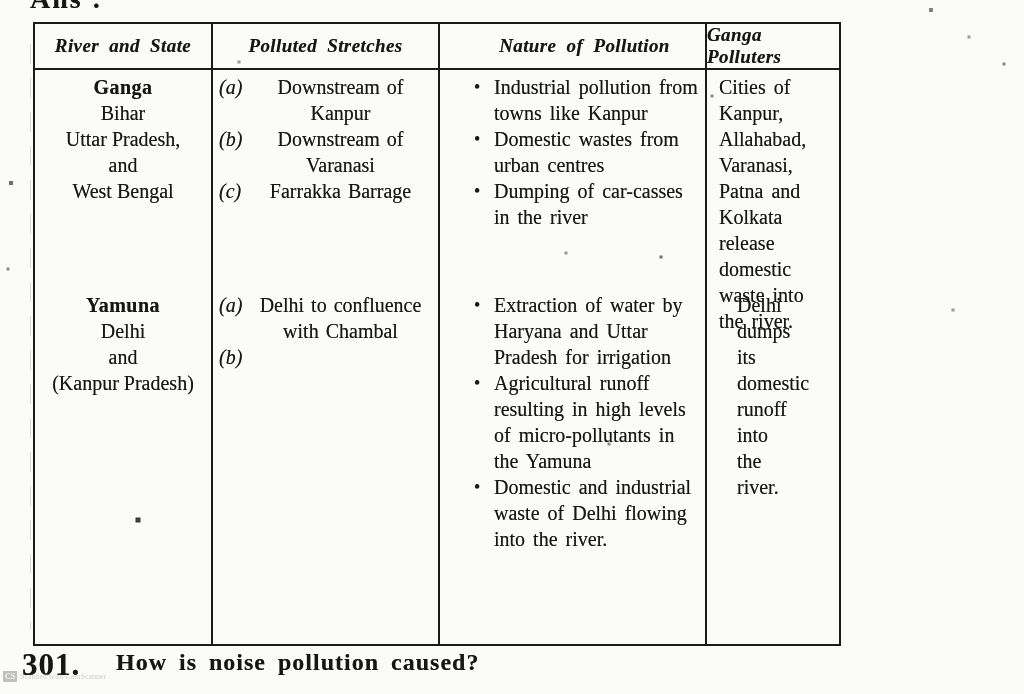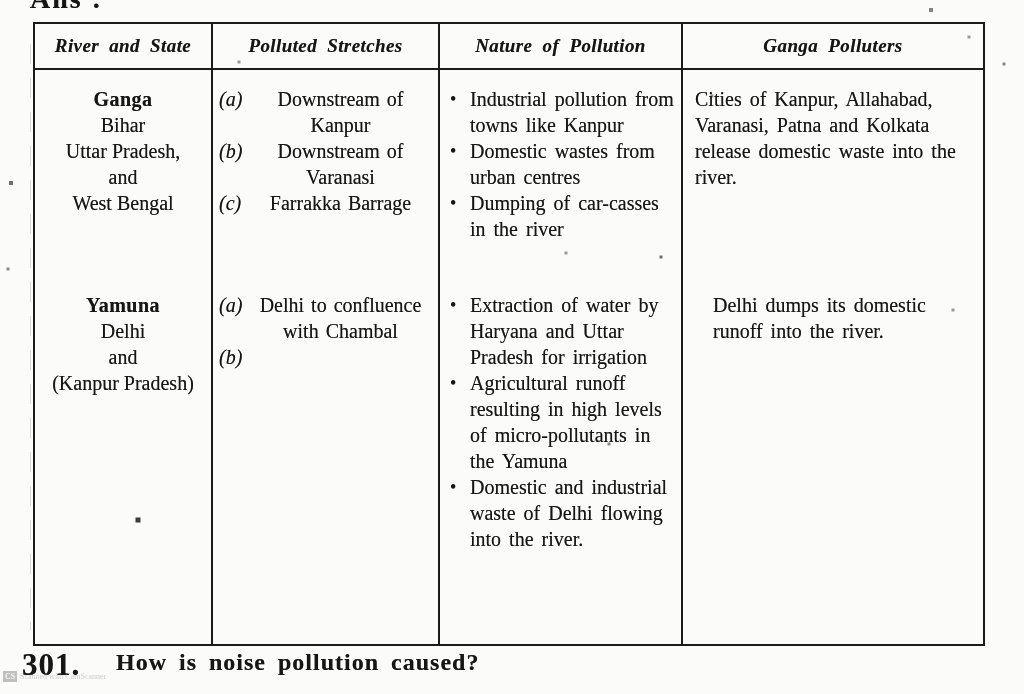--- a/index.html
+++ b/index.html
@@ -19,46 +19,46 @@
 
   
   .ans-label{
     position:absolute;left:30px;top:-17px;
     font-size:28px;font-weight:bold;letter-spacing:2px;
   }
 
   
   .ptable{
     position:absolute;left:33px;top:22px;
-    width:952px;height:624px;
+    width:808px;height:624px;
     border:2.5px solid #1b1b1b;
     box-sizing:border-box;
     display:flex;flex-direction:column;
     background:transparent;
   }
   .hrow{
     display:flex;flex:0 0 44px;
     border-bottom:2.5px solid #1b1b1b;
   }
   .hcell{
     box-sizing:border-box;
     display:flex;align-items:center;justify-content:center;
     font-weight:bold;font-style:italic;
     font-size:19px;word-spacing:5px;letter-spacing:0.4px;
   }
   .brow{display:flex;flex:1 1 auto;}
   .bcol{
     position:relative;
     box-sizing:border-box;
-    padding-top:16px;
+    padding-top:4px;
     font-size:20px;line-height:26px;
   }
   .c1{width:178px;}
   .c2{width:227px;}
-  .c3{width:243px;}
+  .c3{width:243px;margin-left:24px;}
   .c4{flex:1;}
   .vline{border-right:2px solid #1b1b1b;}
 
   .row2{position:absolute;top:222px;left:0;right:0;}
 
   
   .col-river{text-align:center;}
   .river-name{font-weight:bold;letter-spacing:0.5px;}
 
   

